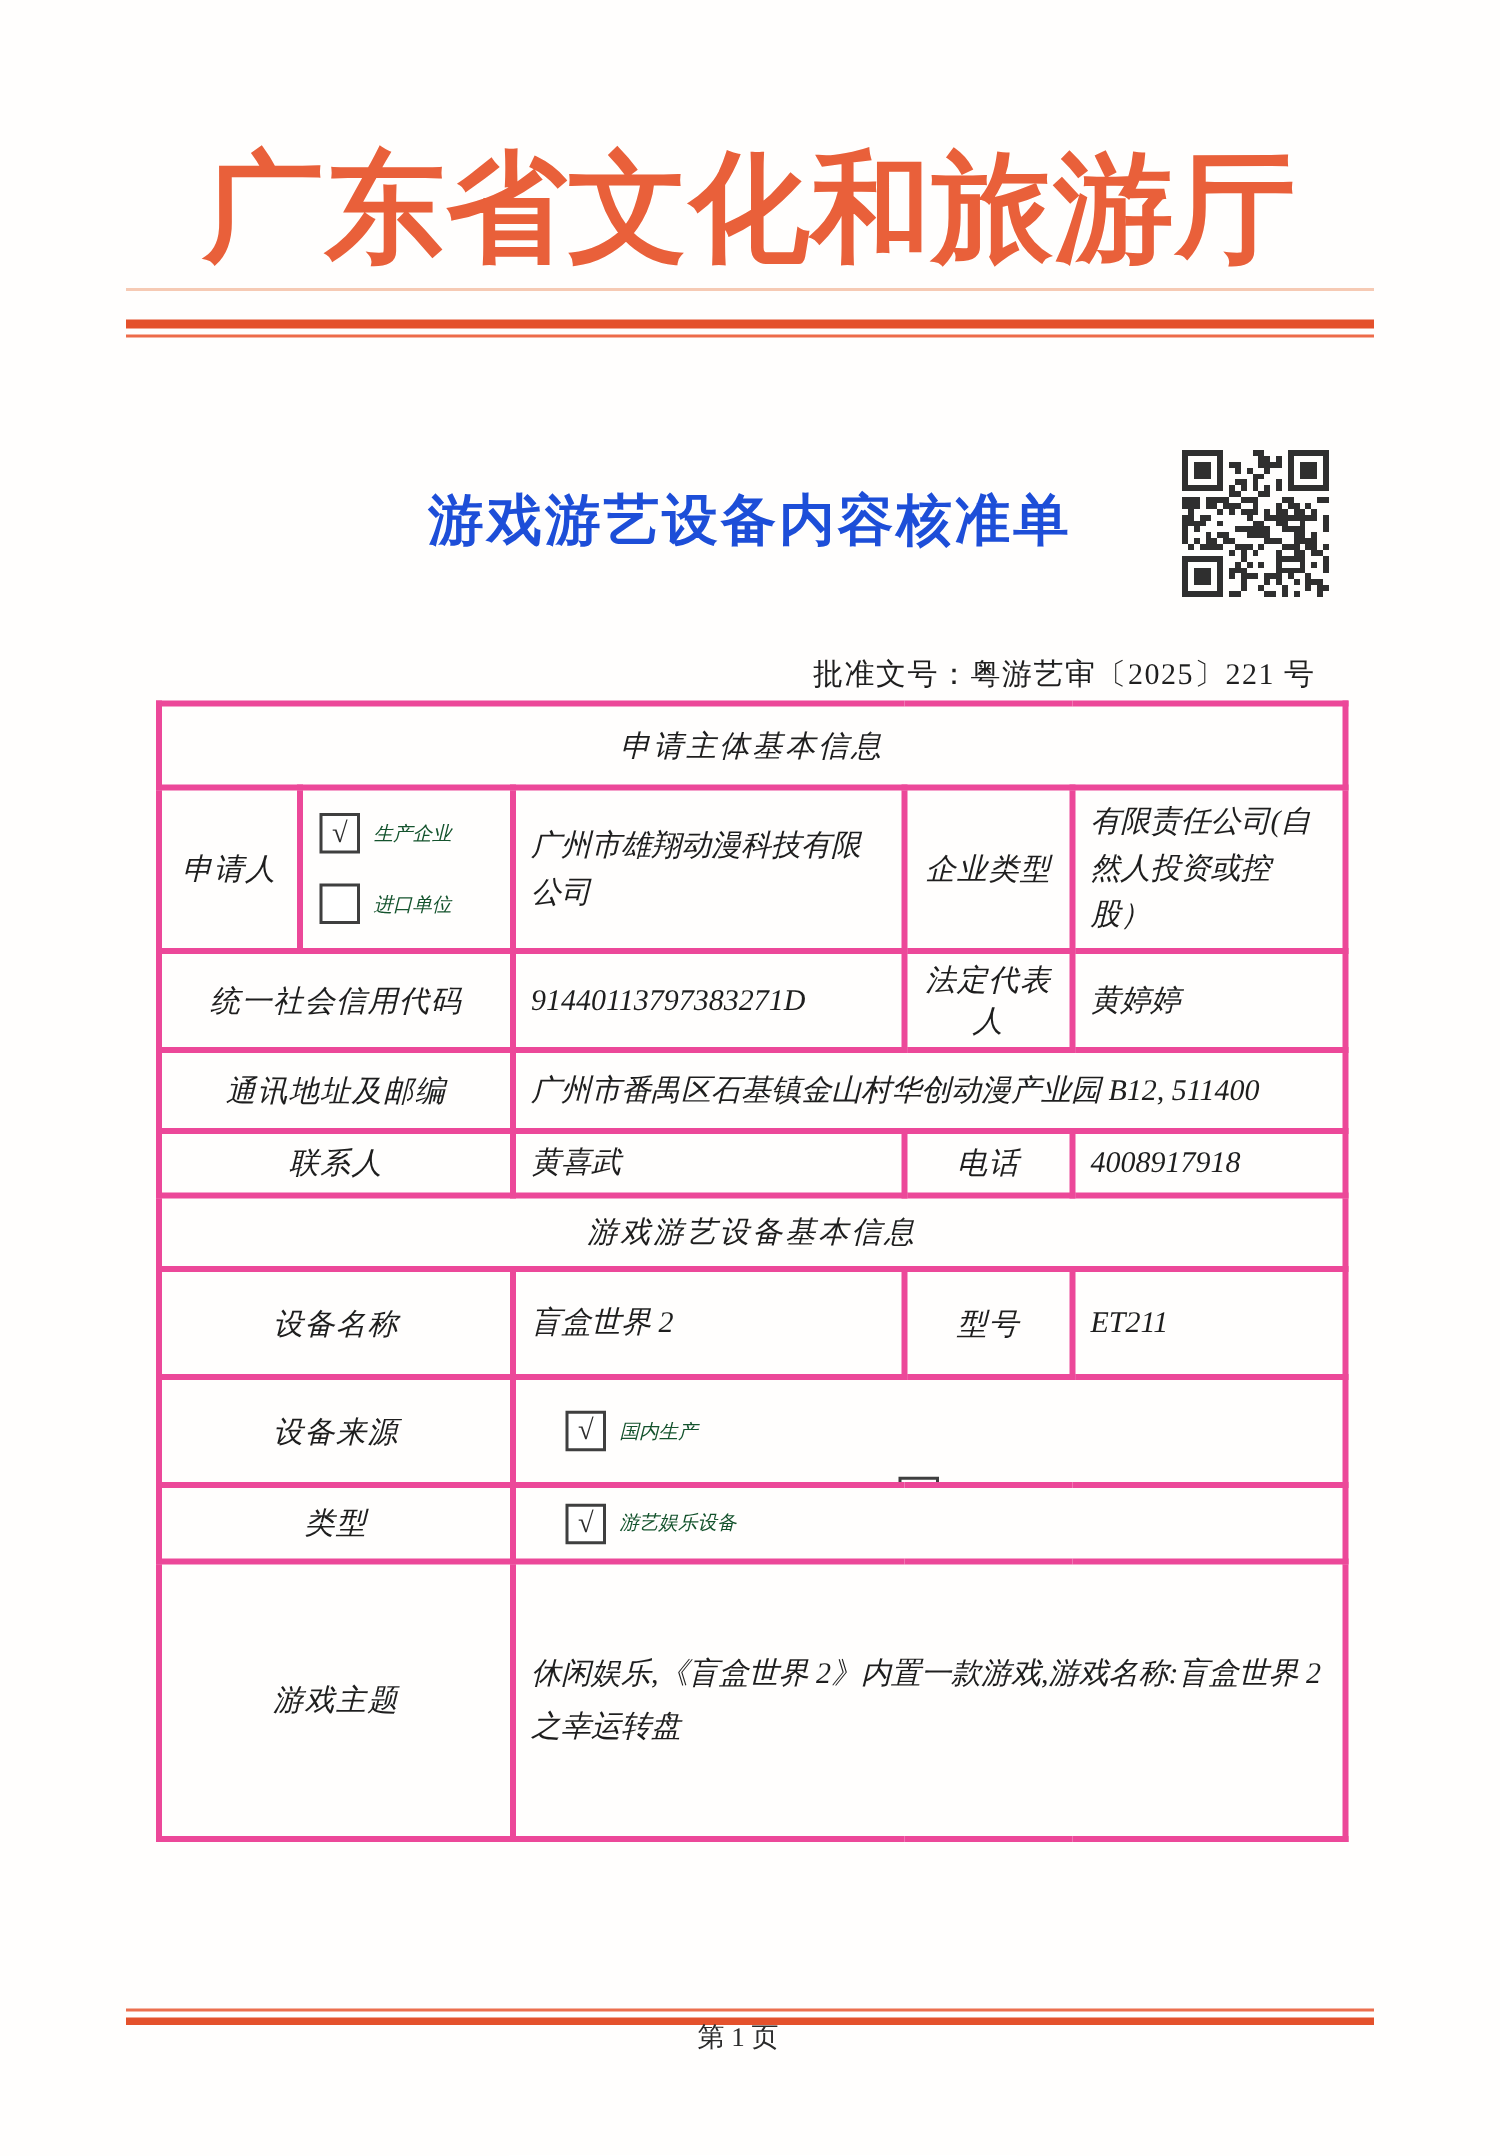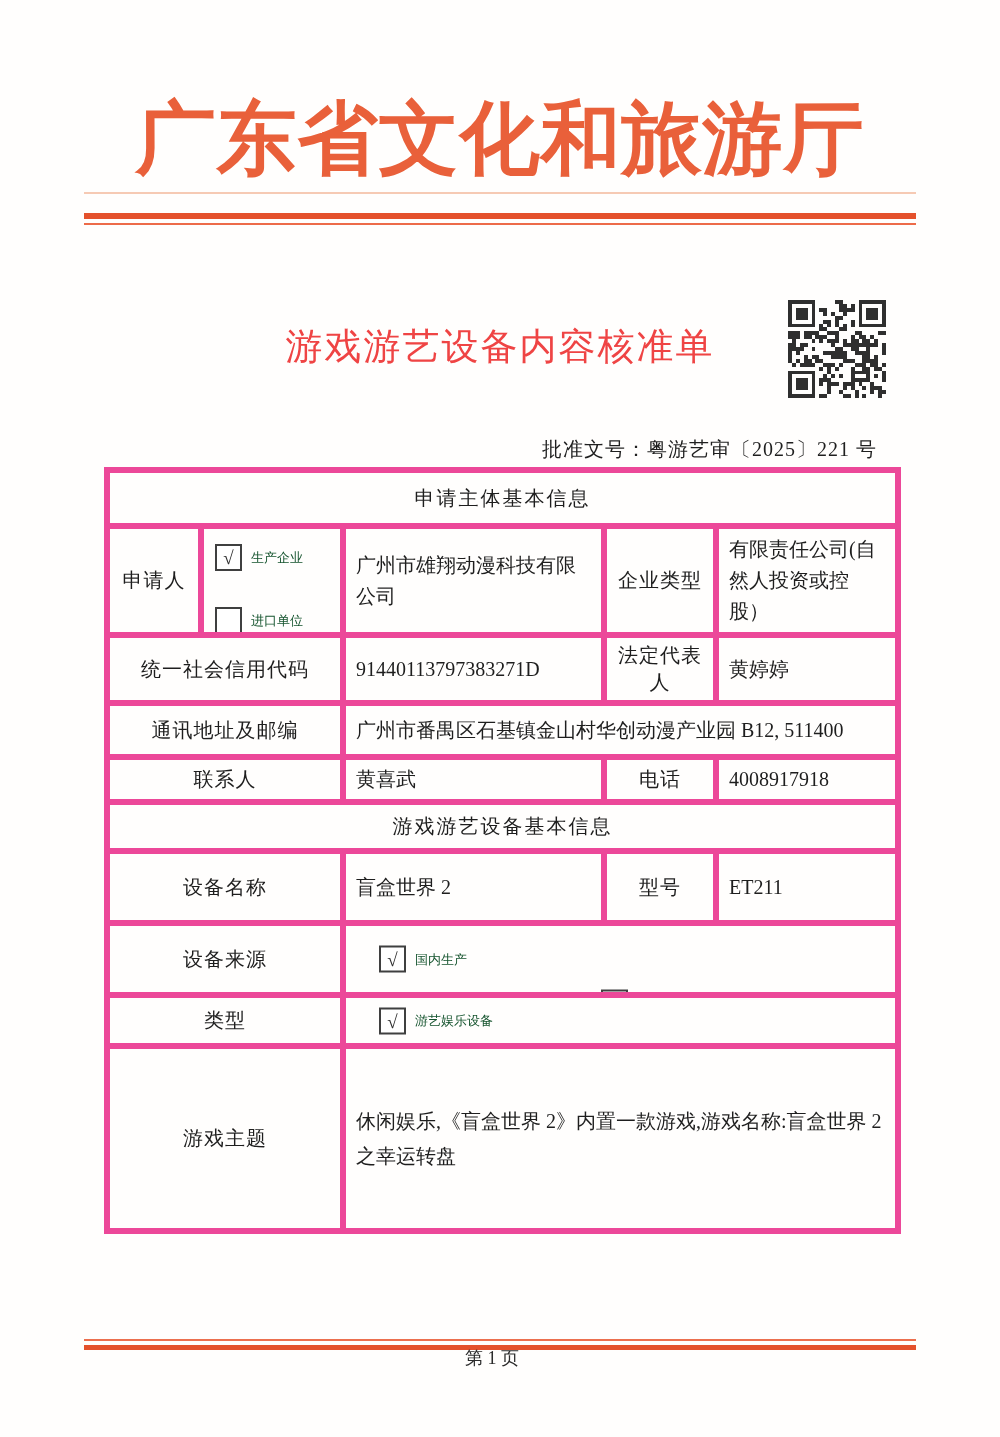--- a/index.html
+++ b/index.html
@@ -30,23 +30,23 @@
   .rule-faint  { top: 192px; height: 2px; background: #f6cab4; }
   .rule-thick-top { top: 213px; height: 6px; background: #e4512c; }
   .rule-thin-top  { top: 223px; height: 2px; background: #ed6b49; }
 
   
   .doc-title {
     position: absolute;
     top: 322px; left: 0; width: 1000px;
     text-align: center;
     font-size: 37px;
-    font-weight: normal;
+    font-weight: bold;
     letter-spacing: 2px;
-    color: #ef4444;
+    color: #1d4ed8;
     font-family: "Liberation Sans", "DejaVu Sans", sans-serif;
     white-space: nowrap;
   }
   .qr {
     position: absolute;
     top: 300px; left: 788px;
     width: 98px; height: 98px;
   }
   .qr svg { width: 100%; height: 100%; }
   .approval-no {
@@ -60,26 +60,27 @@
 
   
   table.form {
     position: absolute;
     top: 467px; left: 104px;
     width: 791px;
     table-layout: fixed;
     border-collapse: collapse;
   }
   table.form td {
-    border: 6px solid #ec4899;
+    border: 4px solid #ec4899;
     vertical-align: middle;
     font-size: 20px;
     color: #1e1e1e;
     padding: 4px 10px;
     overflow: hidden;
+    font-style: italic;
   }
   td.sec {
     text-align: center;
     font-size: 22px;
     letter-spacing: 2px;
     padding: 8px 0;
   }
   td.lbl { text-align: center; letter-spacing: 1px; padding: 4px 4px; }
   td.val { text-align: left; line-height: 1.55; }
   td.cbcell { position: relative; padding: 0; }
@@ -97,21 +98,21 @@
     position: absolute; left: 0; top: 0; right: 0; bottom: 0;
     text-align: center;
     line-height: 24px;
     font-size: 19px;
     color: #2e2e2e;
   }
   .cb-label { font-size: 13px; color: #14532d; }
 
   
   .stack-top { position: absolute; left: 11px; top: 15px; }
-  .stack-bottom { position: absolute; left: 11px; top: 78px; }
+  .stack-bottom { position: absolute; left: 11px; top: 62px; }
 
   
   .hg-1 { position: absolute; left: 33px; top: 50%; transform: translateY(-50%); }
   .hg-2 { position: absolute; left: 255px; top: 50%; transform: translateY(-50%); margin-top: 44px; }
 
   
   .rule-thin-bottom  { top: 1339px; height: 2px; background: #ec6f4e; }
   .rule-thick-bottom { top: 1345px; height: 5px; background: #e4512c; }
   .page-number {
     position: absolute;

